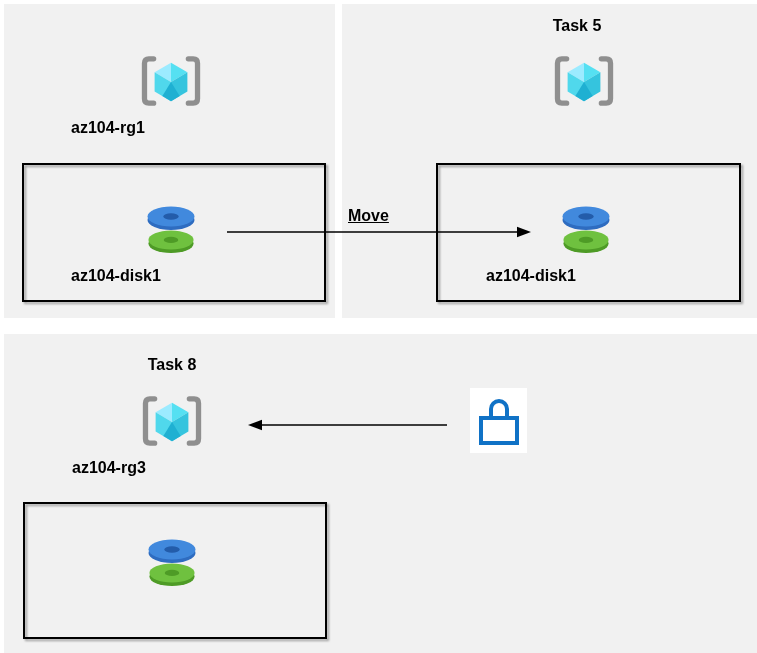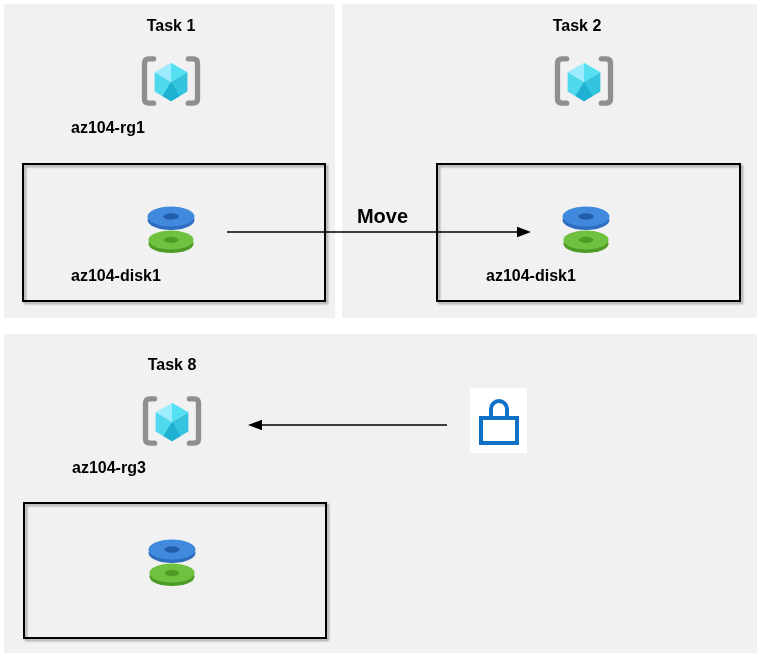--- a/index.html
+++ b/index.html
@@ -33,22 +33,22 @@
     background:transparent;
     filter:drop-shadow(2px 2px 1px rgba(0,0,0,0.35));
   }
   .icon-wrap{position:absolute;line-height:0;}
   .arrow-layer{
     position:absolute;left:0;top:0;width:757px;height:653px;
     pointer-events:none;
   }
   .edge-label{
     position:absolute;
-    font-size:20px;font-weight:bold;
-    text-align:right;line-height:20px;
+    font-size:16px;font-weight:bold;
+    text-align:left;line-height:20px;text-decoration:underline;
   }
   .lock-card{
     position:absolute;
     left:470px;top:388px;width:57px;height:65px;
     background:#ffffff;
     display:flex;align-items:center;justify-content:center;
   }
   .lock-text{
     position:absolute;
     left:518px;top:401px;width:160px;
@@ -80,36 +80,35 @@
         <ellipse cx="32" cy="16" rx="26" ry="11" fill="#4189dd"></ellipse>
         <ellipse cx="32" cy="16" rx="8.5" ry="3.6" fill="#235caa"></ellipse>
       </g>
     </defs>
   </svg>
 
   <div class="panel" style="left:4px;top:4px;width:331px;height:314px;"></div>
   <div class="panel" style="left:342px;top:4px;width:415px;height:314px;"></div>
   <div class="panel" style="left:4px;top:334px;width:753px;height:319px;"></div>
 
-  <div class="panel-title" style="left:71px;top:16px;">Task 1</div>
   <div class="icon-wrap" style="left:140px;top:54px;">
     <svg width="62" height="54" viewBox="0 0 64 56">
         <use href="#rg-icon-def"></use>
       </svg>
   </div>
   <div class="node-label" style="left:71px;top:118px;">az104-rg1</div>
   <div class="disk-box" style="left:22px;top:163px;width:300px;height:135px;"></div>
   <div class="icon-wrap" style="left:142px;top:202px;">
     <svg width="58" height="56" viewBox="0 0 64 62">
         <use href="#disk-icon-def"></use>
       </svg>
   </div>
   <div class="node-label" style="left:71px;top:266px;">az104-disk1</div>
 
-  <div class="panel-title" style="left:477px;top:16px;">Task 2</div>
+  <div class="panel-title" style="left:477px;top:16px;">Task 5</div>
   <div class="icon-wrap" style="left:553px;top:54px;">
     <svg width="62" height="54" viewBox="0 0 64 56">
         <use href="#rg-icon-def"></use>
       </svg>
   </div>
   <div class="disk-box" style="left:436px;top:163px;width:301px;height:135px;"></div>
   <div class="icon-wrap" style="left:557px;top:202px;">
     <svg width="58" height="56" viewBox="0 0 64 62">
         <use href="#disk-icon-def"></use>
       </svg>

